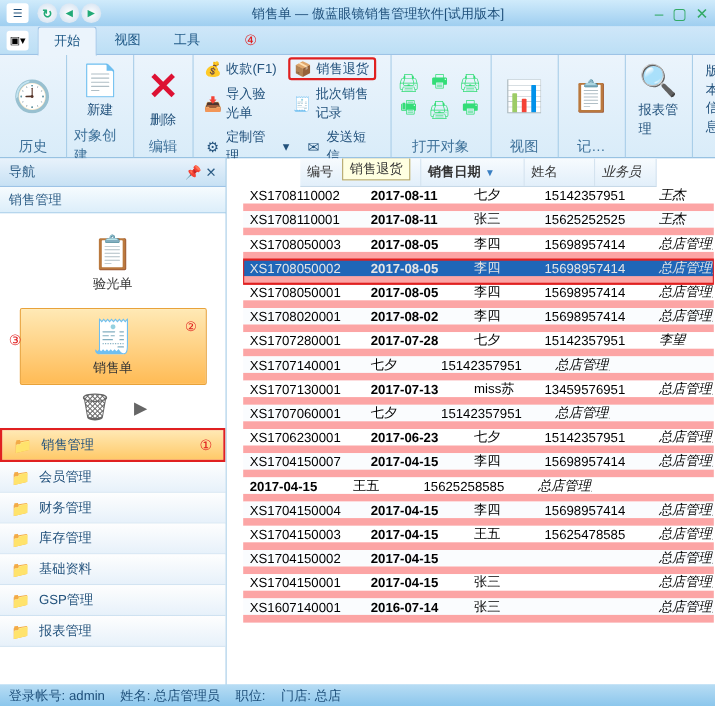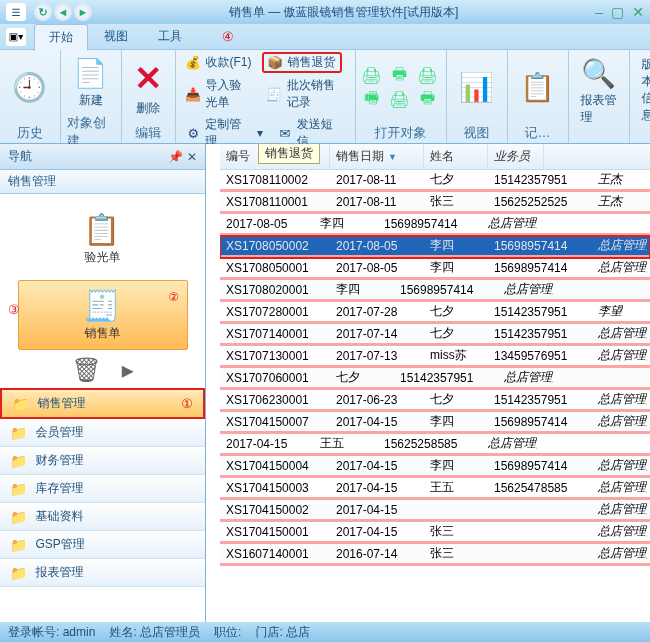--- a/index.html
+++ b/index.html
@@ -53,28 +53,28 @@
 .nav-item.sel { border: 2px solid #e02020; background: linear-gradient(#ffe9b5,#ffc968); }
 .nav-item .anno { margin-left: auto; color: #e02020; font-size: 13px; }
 
 
 .table-wrap { flex: 1; background: #fff; display: flex; flex-direction: column; overflow: hidden; }
 .thead { display: flex; background: linear-gradient(#f7fbfe,#e2effa); border-bottom: 1px solid #c7d9e8; }
 .th { padding: 4px 6px; border-right: 1px solid #d4e3ef; color: #333; font-size: 12px; display: flex; align-items: center; gap: 4px; position: relative; }
 .th .tip { position: absolute; top: -1px; left: 38px; background: #ffffe1; border: 1px solid #b3a66b; padding: 1px 6px; font-size: 12px; color: #333; white-space: nowrap; }
 .th .sort { color: #3a7fc2; font-size: 9px; }
 .tbody { flex: 1; overflow: auto; }
-.tr { display: flex; border-bottom: 3px solid #fca5a5; height: 22px; align-items: center; }
+.tr { display: flex; border-bottom: 7px solid #fca5a5; height: 22px; align-items: center; }
 .tr:nth-child(odd) { background: #fff; }
 .tr:nth-child(even) { background: #fafcfe; }
 .tr.sel { background: #1f66b8; color: #e5e5e5; outline: 2px solid #e02020; outline-offset: -1px; position: relative; }
 .tr.sel::before { content: "▶"; position: absolute; left: -14px; color: #1f66b8; font-size: 10px; }
 .td { padding: 2px 6px; border-right: 1px solid transparent; font-size: 12px; overflow: hidden; white-space: nowrap; }
-.table-wrap { position: relative; padding-left: 14px; }
-.col-0 { width: 110px; } .col-1 { width: 94px; } .col-2 { width: 64px; } .col-3 { width: 104px; } .col-4 { width: 56px; font-style: italic; }
+.table-wrap { position: relative; padding-left: 14px; align-items: center; }
+.col-0 { width: 110px; } .col-1 { width: 94px; font-weight: bold; } .col-2 { width: 64px; } .col-3 { width: 104px; } .col-4 { width: 56px; font-style: italic; }
 
 
 .status { height: 20px; background: linear-gradient(#b8ddf4,#8bc6ec); color: #1e4f7a; font-size: 12px; padding: 2px 8px; display: flex; gap: 14px; align-items: center; }
 </style>
 </head>
 <body>
 
 <div class="titlebar">
   <div class="app-btn">☰</div>
   <div class="title-nav">
@@ -277,20 +277,21 @@
           <div class="td col-4">王杰</div>
         </div>
         <div class="tr">
           <div class="td col-0">XS1708110001</div>
           <div class="td col-1">2017-08-11</div>
           <div class="td col-2">张三</div>
           <div class="td col-3">15625252525</div>
           <div class="td col-4">王杰</div>
         </div>
         <div class="tr">
+          <div class="td col-0">XS1708050003</div>
           <div class="td col-1">2017-08-05</div>
           <div class="td col-2">李四</div>
           <div class="td col-3">15698957414</div>
           <div class="td col-4">总店管理员</div>
         </div>
         <div class="tr sel">
           <div class="td col-0">XS1708050002</div>
           <div class="td col-1">2017-08-05</div>
           <div class="td col-2">李四</div>
           <div class="td col-3">15698957414</div>
@@ -298,34 +299,34 @@
         </div>
         <div class="tr">
           <div class="td col-0">XS1708050001</div>
           <div class="td col-1">2017-08-05</div>
           <div class="td col-2">李四</div>
           <div class="td col-3">15698957414</div>
           <div class="td col-4">总店管理员</div>
         </div>
         <div class="tr">
           <div class="td col-0">XS1708020001</div>
+          <div class="td col-1">2017-08-02</div>
           <div class="td col-2">李四</div>
           <div class="td col-3">15698957414</div>
           <div class="td col-4">总店管理员</div>
         </div>
         <div class="tr">
           <div class="td col-0">XS1707280001</div>
           <div class="td col-1">2017-07-28</div>
           <div class="td col-2">七夕</div>
           <div class="td col-3">15142357951</div>
           <div class="td col-4">李望</div>
         </div>
         <div class="tr">
           <div class="td col-0">XS1707140001</div>
-          <div class="td col-1">2017-07-14</div>
           <div class="td col-2">七夕</div>
           <div class="td col-3">15142357951</div>
           <div class="td col-4">总店管理员</div>
         </div>
         <div class="tr">
           <div class="td col-0">XS1707130001</div>
           <div class="td col-1">2017-07-13</div>
           <div class="td col-2">miss苏</div>
           <div class="td col-3">13459576951</div>
           <div class="td col-4">总店管理员</div>

